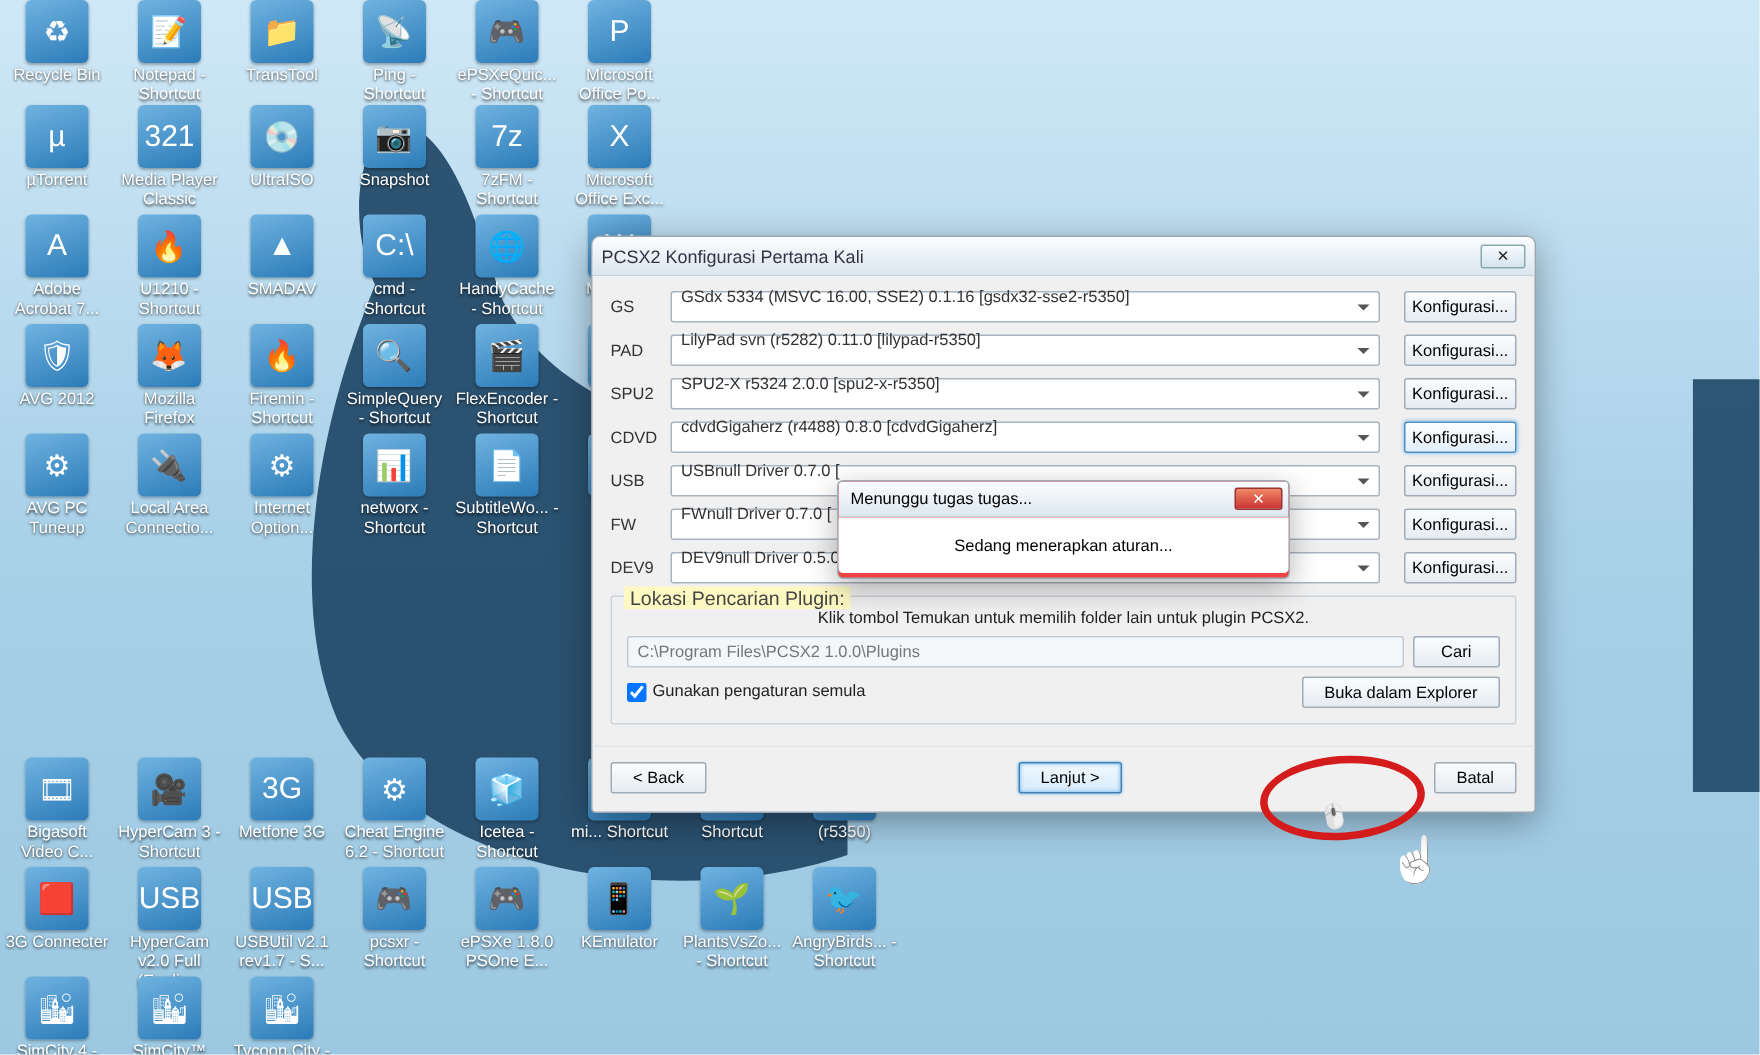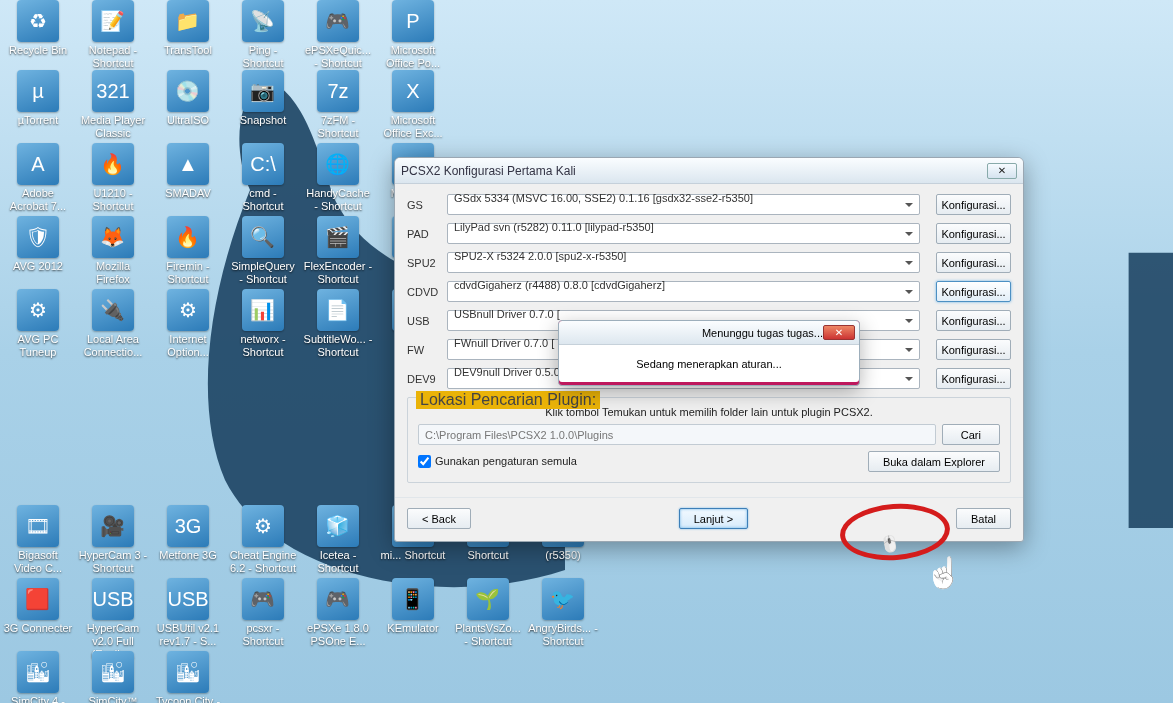--- a/index.html
+++ b/index.html
@@ -23,33 +23,33 @@
 .titlebar .ttl { flex:1; font-size:12px; color:#334; }
 .titlebar .xbtn { width:30px; height:16px; border:1px solid #8aa; border-radius:2px; background:linear-gradient(#f6fbff,#d5e3ef); display:flex; align-items:center; justify-content:center; font-size:10px; cursor:pointer; }
 .content { padding:10px 12px 14px; }
 .row { display:flex; align-items:center; margin-bottom:8px; }
 .row .lab { width:40px; font-size:11px; color:#333; }
 .row .combo { flex:1; height:21px; border:1px solid #aab4be; border-radius:2px; background:#fff; display:flex; align-items:center; padding:0 18px 14px 6px; position:relative; font-size:11px; color:#333; cursor:pointer; box-shadow:inset 0 1px 0 #fff; }
 .row .combo::after { content:""; position:absolute; right:6px; top:8px; border:4px solid transparent; border-top-color:#555; }
 .row .cfg { width:75px; height:21px; margin-left:16px; border:1px solid #a0adb8; border-radius:2px; background:linear-gradient(#fbfcfd,#e6ecf1); font-size:11px; cursor:pointer; }
 .row .cfg.hi { border-color:#4d90c3; box-shadow:0 0 3px #6bb2e6; background:linear-gradient(#fff,#e2eef8);}
 .group { border:1px solid #cbd3da; border-radius:2px; padding:8px 10px 10px; margin-top:4px; position:relative; }
-.group .gl { position:absolute; top:-7px; left:8px; background:#eab308; padding:0 4px; font-size:16px; color:#444; }
+.group .gl { position:absolute; top:-7px; left:8px; background:#fef9c3; padding:0 4px; font-size:13px; color:#444; }
 .group .hint { text-align:center; font-size:11px; margin-bottom:6px; }
 .group .pth { width:100%; height:21px; border:1px solid #c2cbd3; background:#f4f7fa; color:#777; padding:0 6px; border-radius:2px; display:flex; align-items:center; font-size:11px; }
 .group .line2 { display:flex; gap:6px; align-items:center; margin-top:6px; }
 .group .chk { display:flex; gap:4px; flex:1; font-size:11px;}
 .group .chk input { width:13px; height:13px;}
 .btn { height:21px; border:1px solid #a0adb8; border-radius:2px; background:linear-gradient(#fbfcfd,#e6ecf1); font-size:11px; padding:0 14px; cursor:pointer; }
 .footer { display:flex; justify-content:space-between; gap:6px; padding:10px 12px 12px; border-top:1px solid #e1e6ea; }
 .footer .btn.primary { border-color:#3d7fb8; box-shadow:0 0 3px #6bb2e6 inset, 0 0 2px #6bb2e6; background:linear-gradient(#f2f9ff,#d7ebfb);}
 .cursor-arrow { position:absolute; left:880px; top:535px; font-size:16px; pointer-events:none; transform:rotate(-10deg);}
 
 
-.prog { position:absolute; left:558px; top:320px; width:302px; height:66px; background:#be185d; border:1px solid #9daebb; border-radius:4px; box-shadow:0 6px 20px rgba(0,0,0,.3); font-size:11px;text-align:right; }
+.prog { position:absolute; left:558px; top:320px; width:302px; height:66px; background:#ef4444; border:1px solid #9daebb; border-radius:4px; box-shadow:0 6px 20px rgba(0,0,0,.3); font-size:11px; }
 .prog .pt { height:24px; display:flex; align-items:center; background:linear-gradient(#fbfdff,#dde7ef); border-bottom:1px solid #c6d1da; border-radius:3px 3px 0 0; padding:0 4px 0 8px; }
 .prog .pt span { flex:1; }
 .prog .pt .pc { width:32px; height:15px; background:linear-gradient(#e86,#c33); border:1px solid #933; border-radius:2px; color:#fff; display:flex; align-items:center; justify-content:center; font-size:10px; cursor:pointer;}
 .prog .pb { height:37px; display:flex; align-items:center; justify-content:center; background:#fff; border-radius:0 0 3px 3px;}
 
 
 .anno { position:absolute; left:840px; top:504px; width:110px; height:56px; border:5px solid #d41c1c; border-radius:50%; pointer-events:none; transform:rotate(-4deg); }
 </style>
 </head>
 <body>

